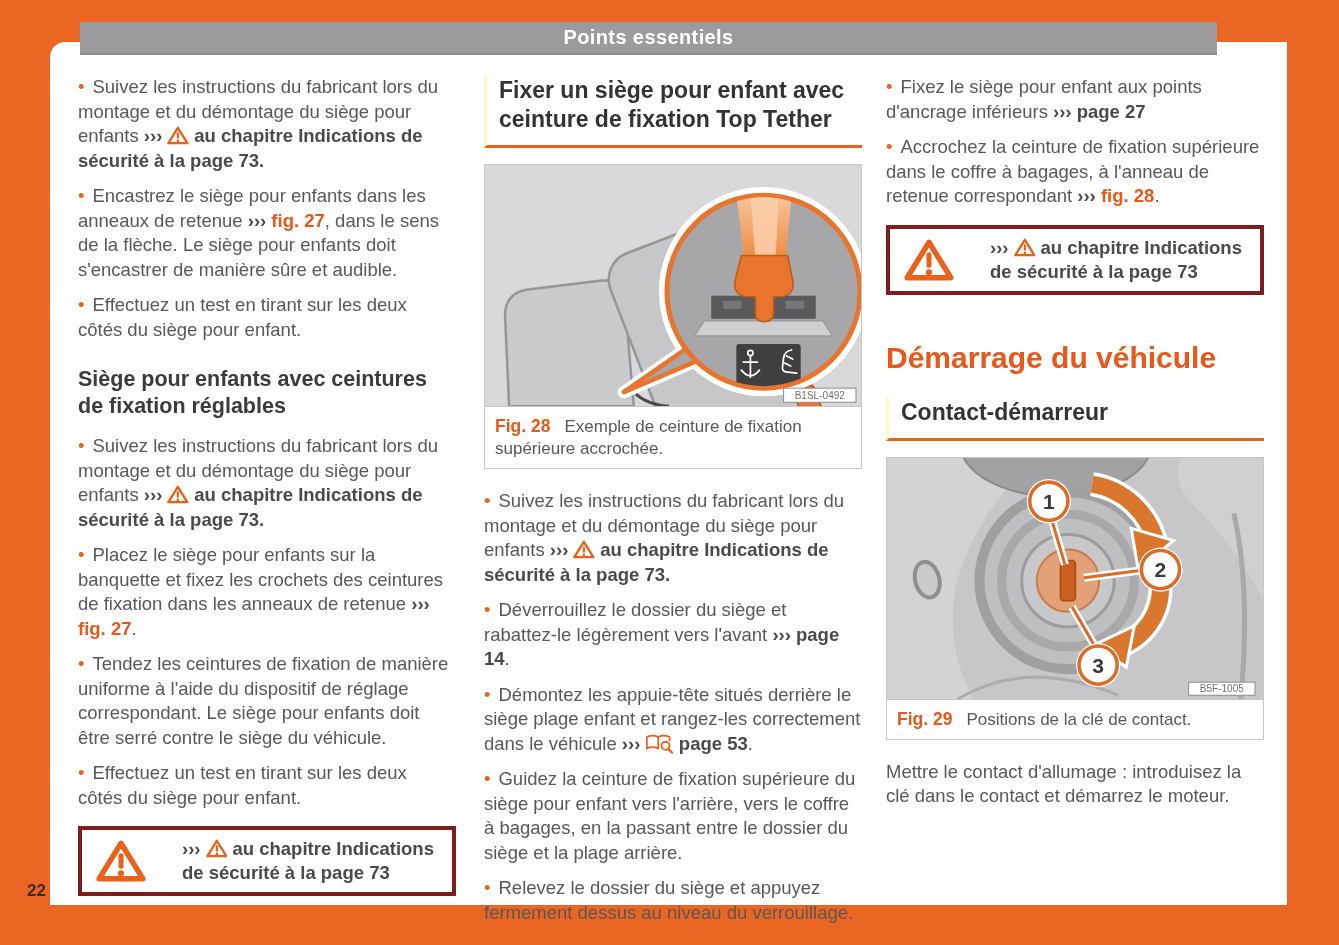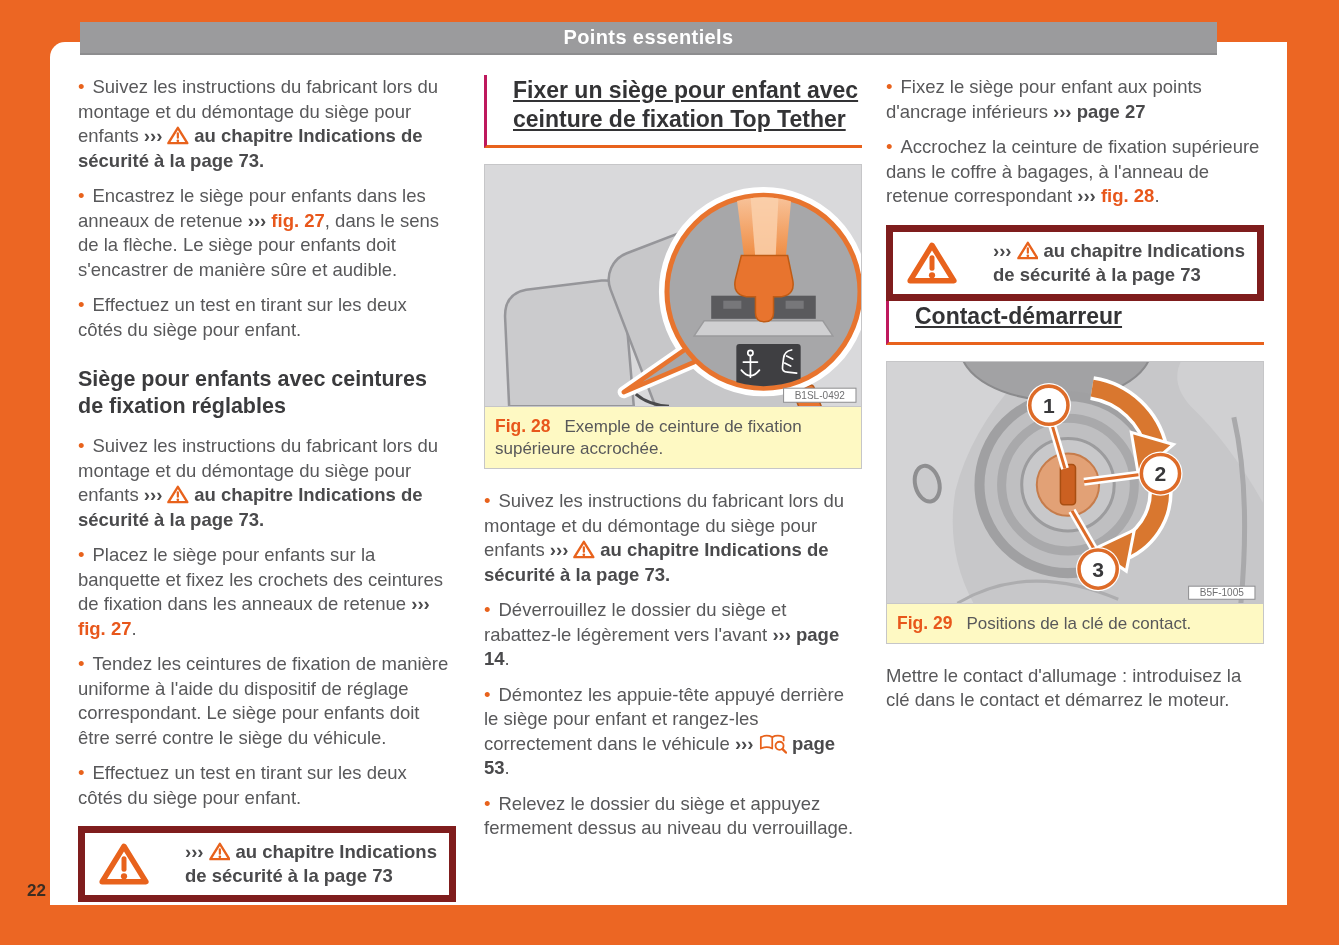--- a/index.html
+++ b/index.html
@@ -36,36 +36,36 @@
   .subheading{
     font-size:21.5px;line-height:27px;font-weight:bold;color:#3B3B3D;
     margin:24px 0 14px 0;
   }
   .big-heading{
     font-size:30px;line-height:34px;font-weight:bold;color:#E8571B;
     margin:46px 0 22px 0;
   }
   .boxed-heading{
     font-size:23px;line-height:29px;font-weight:bold;color:#333335;
-    border-left:3px solid #be185d;border-bottom:3px solid #E8621C;
-    padding:1px 0 11px 26px;margin:0 0 16px 0;text-decoration:underline;
+    border-left:3px solid #fef9c3;border-bottom:3px solid #E8621C;
+    padding:1px 0 11px 12px;margin:0 0 16px 0;
   }
   .warning-box{
     display:flex;align-items:center;
-    border:7px solid #7f1d1d;
+    border:4px solid #7f1d1d;
     padding:7px 10px 7px 14px;margin:16px 0 0 0;min-height:46px;
     background:#fff;
   }
   .warn-icon-big{flex:0 0 auto;}
   .warn-icon-big svg{width:50px;height:44px;display:block;}
   .warn-text{margin-left:36px;font-weight:bold;color:#4A4A4C;font-size:18.5px;line-height:24px;}
   .figure{margin:0 0 20px 0;border:1px solid #C6C6C8;}
   .fig-art{position:relative;line-height:0;border-bottom:1px solid #C6C6C8;}
   .fig-art svg{display:block;width:100%;height:auto;}
-  .fig-cap{padding:8px 10px;font-size:17px;line-height:22px;color:#58585A;background:#fef9c3;}
+  .fig-cap{padding:8px 10px;font-size:17px;line-height:22px;color:#58585A;background:#ffffff;}
   .fig-label{color:#E8571B;font-weight:bold;margin-right:14px;font-size:17.5px;}
   .inline-icon{display:inline-block;line-height:0;vertical-align:-3px;}
   .inline-icon svg{height:19px;width:auto;display:inline-block;}
   .inline-icon.book svg{height:21px;vertical-align:-1px;}
 </style>
 </head>
 <body>
 
 <div class="page"></div>
 
@@ -158,45 +158,47 @@
   </svg>
 </div>
       <figcaption class="fig-cap"><span class="fig-label">Fig. 28</span><span>Exemple de ceinture de fixation supérieure accrochée.</span></figcaption>
     </figure>
     <p class="para"><span class="bullet">•</span><span class="run n">Suivez les instructions du fabricant lors du montage et du démontage du siège pour enfants </span><span class="run b">››› </span><span class="inline-icon"><svg viewBox="0 0 24 21">
           <path d="M12 2 L22.5 19 L1.5 19 Z" fill="none" stroke="#E8621C" stroke-width="2.6" stroke-linejoin="round"></path>
           <line x1="12" y1="8" x2="12" y2="13" stroke="#E8621C" stroke-width="2.4" stroke-linecap="round"></line>
           <circle cx="12" cy="16.4" r="1.5" fill="#E8621C"></circle>
         </svg></span><span class="run b"> au chapitre Indications de sécurité à la page 73.</span></p>
     <p class="para"><span class="bullet">•</span><span class="run n">Déverrouillez le dossier du siège et rabattez-le légèrement vers l'avant </span><span class="run b">››› page 14</span><span class="run n">.</span></p>
-    <p class="para"><span class="bullet">•</span><span class="run n">Démontez les appuie-tête appuyé derrière le siège pour enfant et rangez-les correctement dans le véhicule </span><span class="run b">››› </span><span class="inline-icon book"><svg viewBox="0 0 31 23">
+    <p class="para"><span class="bullet">•</span><span class="run n">Démontez les appuie-tête situés derrière le siège plage enfant et rangez-les correctement dans le véhicule </span><span class="run b">››› </span><span class="inline-icon book"><svg viewBox="0 0 31 23">
           <path d="M2 4.5 Q8.5 1.5 14.5 4.5 L14.5 17 Q8.5 14 2 17 Z" fill="none" stroke="#E8621C" stroke-width="1.9" stroke-linejoin="round"></path>
           <path d="M14.5 4.5 Q20.5 1.5 27 4.5 L27 9" fill="none" stroke="#E8621C" stroke-width="1.9"></path>
           <circle cx="22.5" cy="14" r="4.4" fill="none" stroke="#E8621C" stroke-width="2"></circle>
           <line x1="25.8" y1="17.6" x2="29.5" y2="21.4" stroke="#E8621C" stroke-width="2.6" stroke-linecap="round"></line>
         </svg></span><span class="run b"> page 53</span><span class="run n">.</span></p>
+    <p class="para"><span class="bullet">•</span><span class="run n">Guidez la ceinture de fixation supérieure du siège pour enfant vers l'arrière, vers le coffre à bagages, en la passant entre le dossier du siège et la plage arrière.</span></p>
     <p class="para"><span class="bullet">•</span><span class="run n">Relevez le dossier du siège et appuyez fermement dessus au niveau du verrouillage.</span></p>
   </div>
 <div class="col col3">
     <p class="para"><span class="bullet">•</span><span class="run n">Fixez le siège pour enfant aux points d'ancrage inférieurs </span><span class="run b">››› page 27</span></p>
     <p class="para"><span class="bullet">•</span><span class="run n">Accrochez la ceinture de fixation supérieure dans le coffre à bagages, à l'anneau de retenue correspondant </span><span class="run b">››› </span><span class="run ob">fig. 28</span><span class="run n">.</span></p>
     <div class="warning-box">
       <span class="warn-icon-big">
         <svg viewBox="0 0 24 21">
           <path d="M12 2 L22.5 19 L1.5 19 Z" fill="none" stroke="#E8621C" stroke-width="2.6" stroke-linejoin="round"></path>
           <line x1="12" y1="8" x2="12" y2="13" stroke="#E8621C" stroke-width="2.4" stroke-linecap="round"></line>
           <circle cx="12" cy="16.4" r="1.5" fill="#E8621C"></circle>
         </svg>
       </span>
       <div class="warn-text"><span class="run b">››› </span><span class="inline-icon"><svg viewBox="0 0 24 21">
             <path d="M12 2 L22.5 19 L1.5 19 Z" fill="none" stroke="#E8621C" stroke-width="2.6" stroke-linejoin="round"></path>
             <line x1="12" y1="8" x2="12" y2="13" stroke="#E8621C" stroke-width="2.4" stroke-linecap="round"></line>
             <circle cx="12" cy="16.4" r="1.5" fill="#E8621C"></circle>
           </svg></span><span class="run b"> au chapitre Indications de sécurité à la page 73</span></div>
     </div>
+    <h1 class="big-heading">Démarrage du véhicule</h1>
     <h2 class="boxed-heading">Contact-démarreur</h2>
     <figure class="figure">
       <div class="fig-art">
   <svg viewBox="0 0 374 240" xmlns="http://www.w3.org/2000/svg">
     <rect width="374" height="240" fill="#C7C7C9"></rect>
     <path d="M0,0 L148,0 Q86,58 68,128 Q58,188 86,240 L0,240 Z" fill="#D3D3D5"></path>
     <path d="M374,0 L374,140 Q340,80 302,44 Q282,22 292,0 Z" fill="#D0D0D2"></path>
     <ellipse cx="168" cy="-14" rx="95" ry="52" fill="#A2A2A4" stroke="#8B8B8D" stroke-width="2"></ellipse>
     <path d="M345,55 Q362,130 352,240" fill="none" stroke="#A9A9AB" stroke-width="5"></path>
     <path d="M70,240 Q140,198 230,236" fill="none" stroke="#ADADAF" stroke-width="3"></path>

